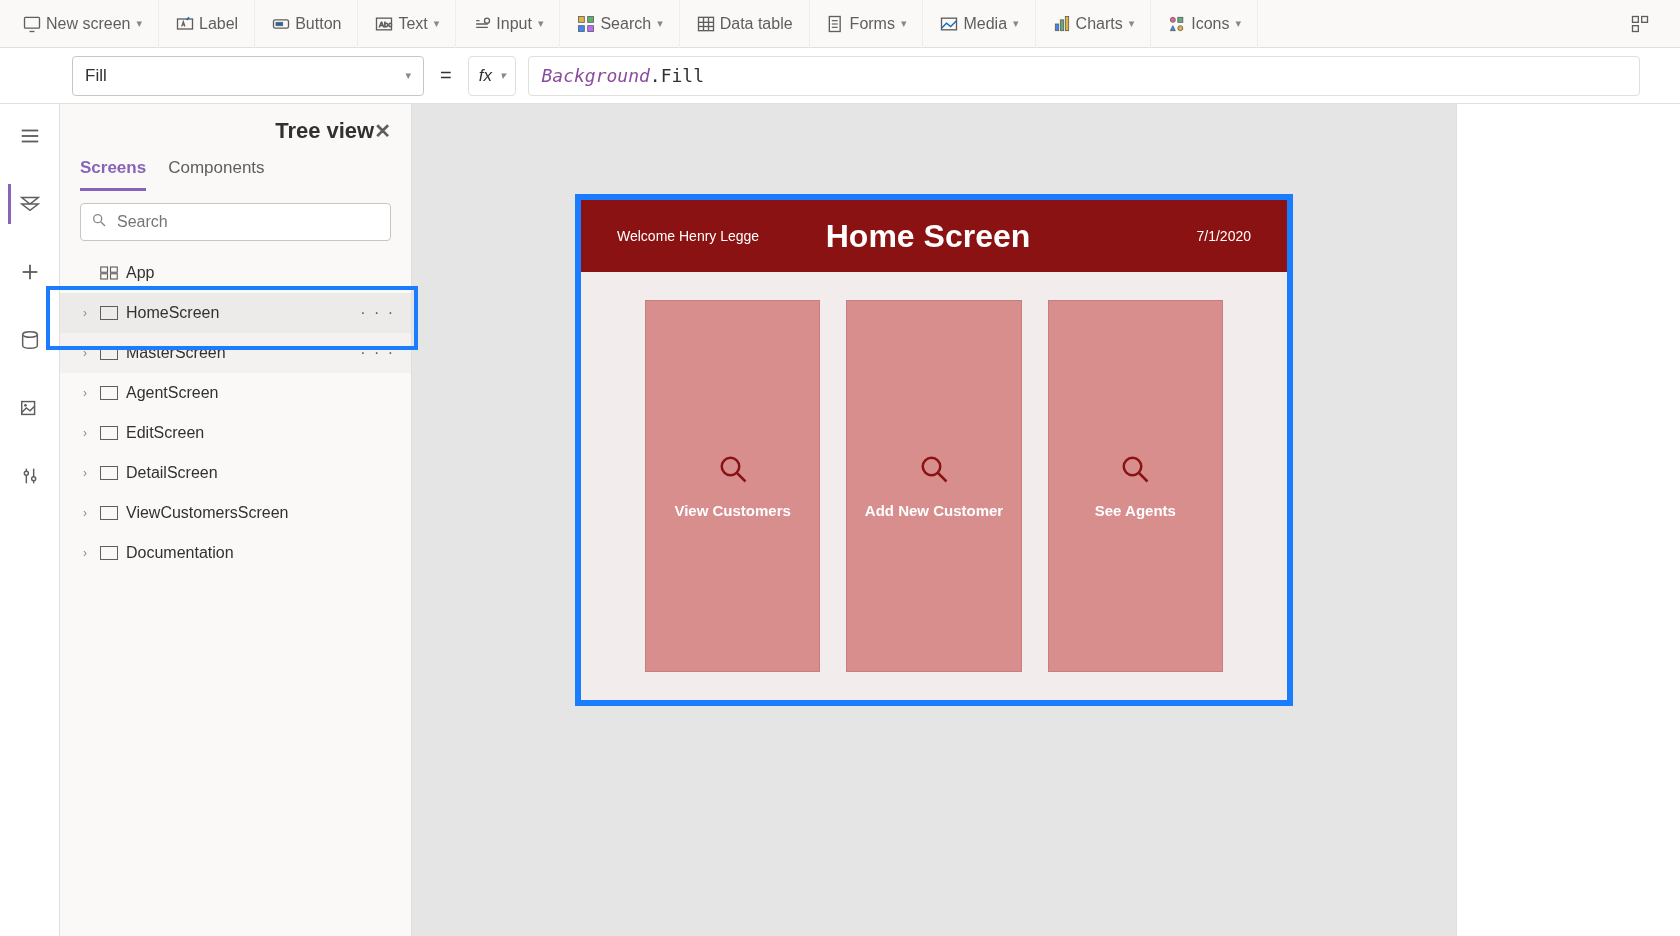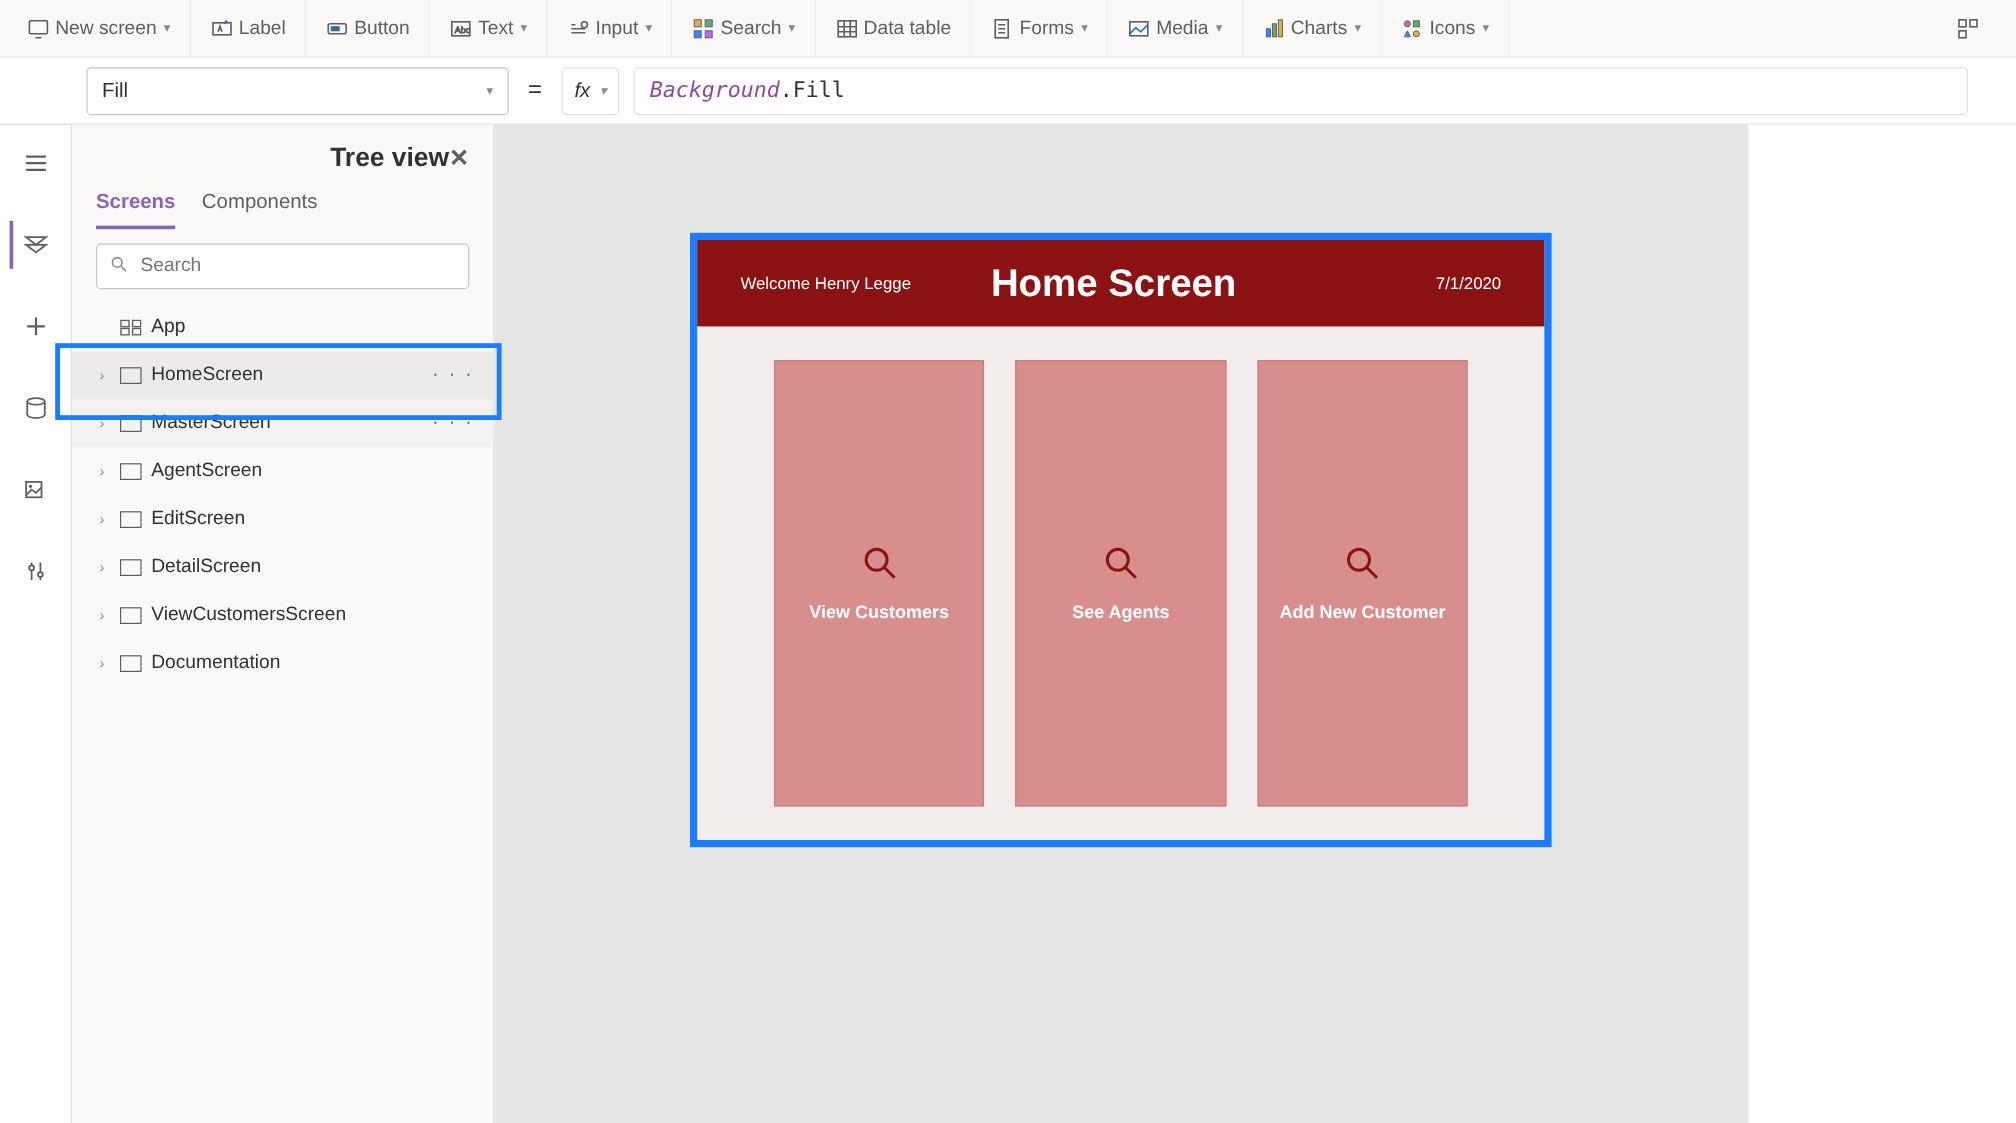--- a/index.html
+++ b/index.html
@@ -514,27 +514,27 @@
                 <circle cx="10" cy="10" r="7"></circle>
                 <line x1="15" y1="15" x2="22" y2="22"></line>
               </svg></span>
             <span>View Customers</span>
           </div>
           <div class="hs-card">
             <span class="mag"><svg width="30" height="30" viewBox="0 0 24 24">
                 <circle cx="10" cy="10" r="7"></circle>
                 <line x1="15" y1="15" x2="22" y2="22"></line>
               </svg></span>
-            <span>See Agents</span>
+            <span>Add New Customer</span>
           </div>
           <div class="hs-card">
             <span class="mag"><svg width="30" height="30" viewBox="0 0 24 24">
                 <circle cx="10" cy="10" r="7"></circle>
                 <line x1="15" y1="15" x2="22" y2="22"></line>
               </svg></span>
-            <span>Add New Customer</span>
+            <span>See Agents</span>
           </div>
         </div>
     </div>
   </div>
 
   <div class="right-panel"></div>
 </div>
 
 </body></html>

